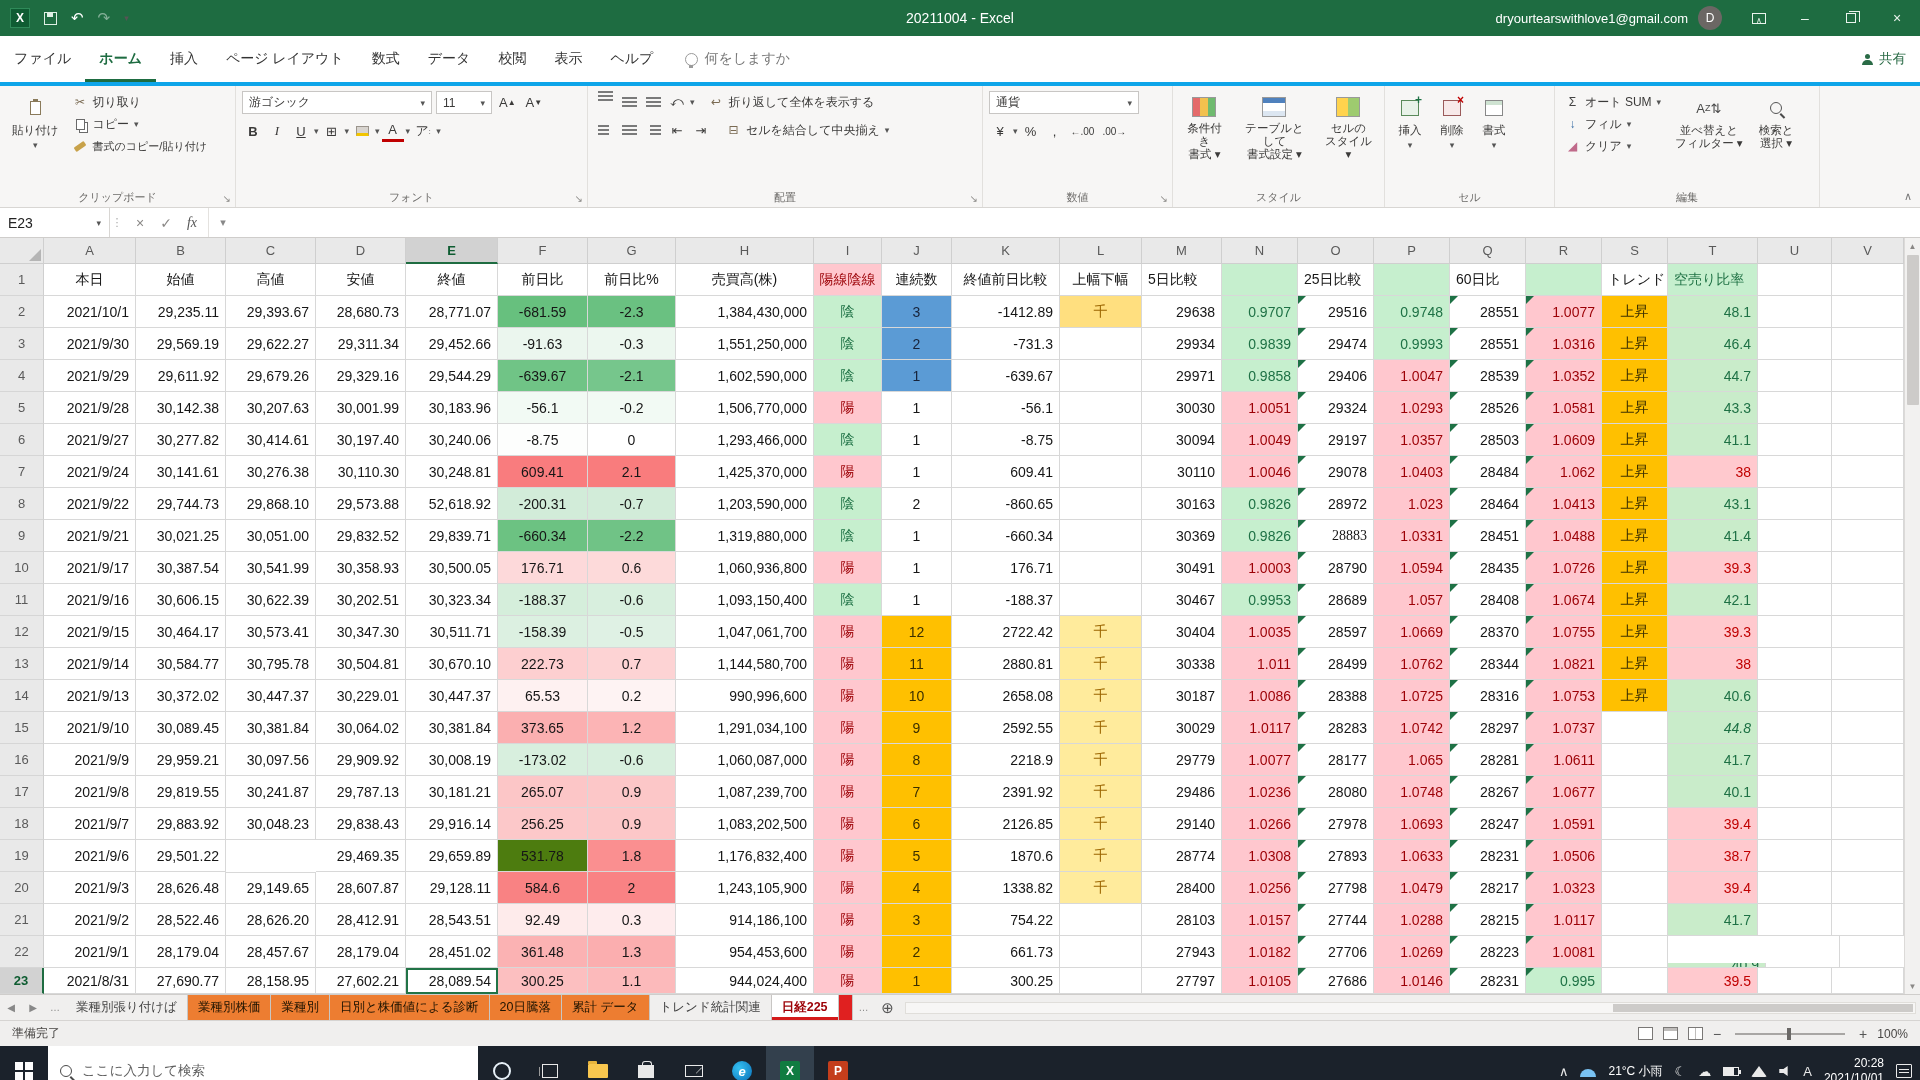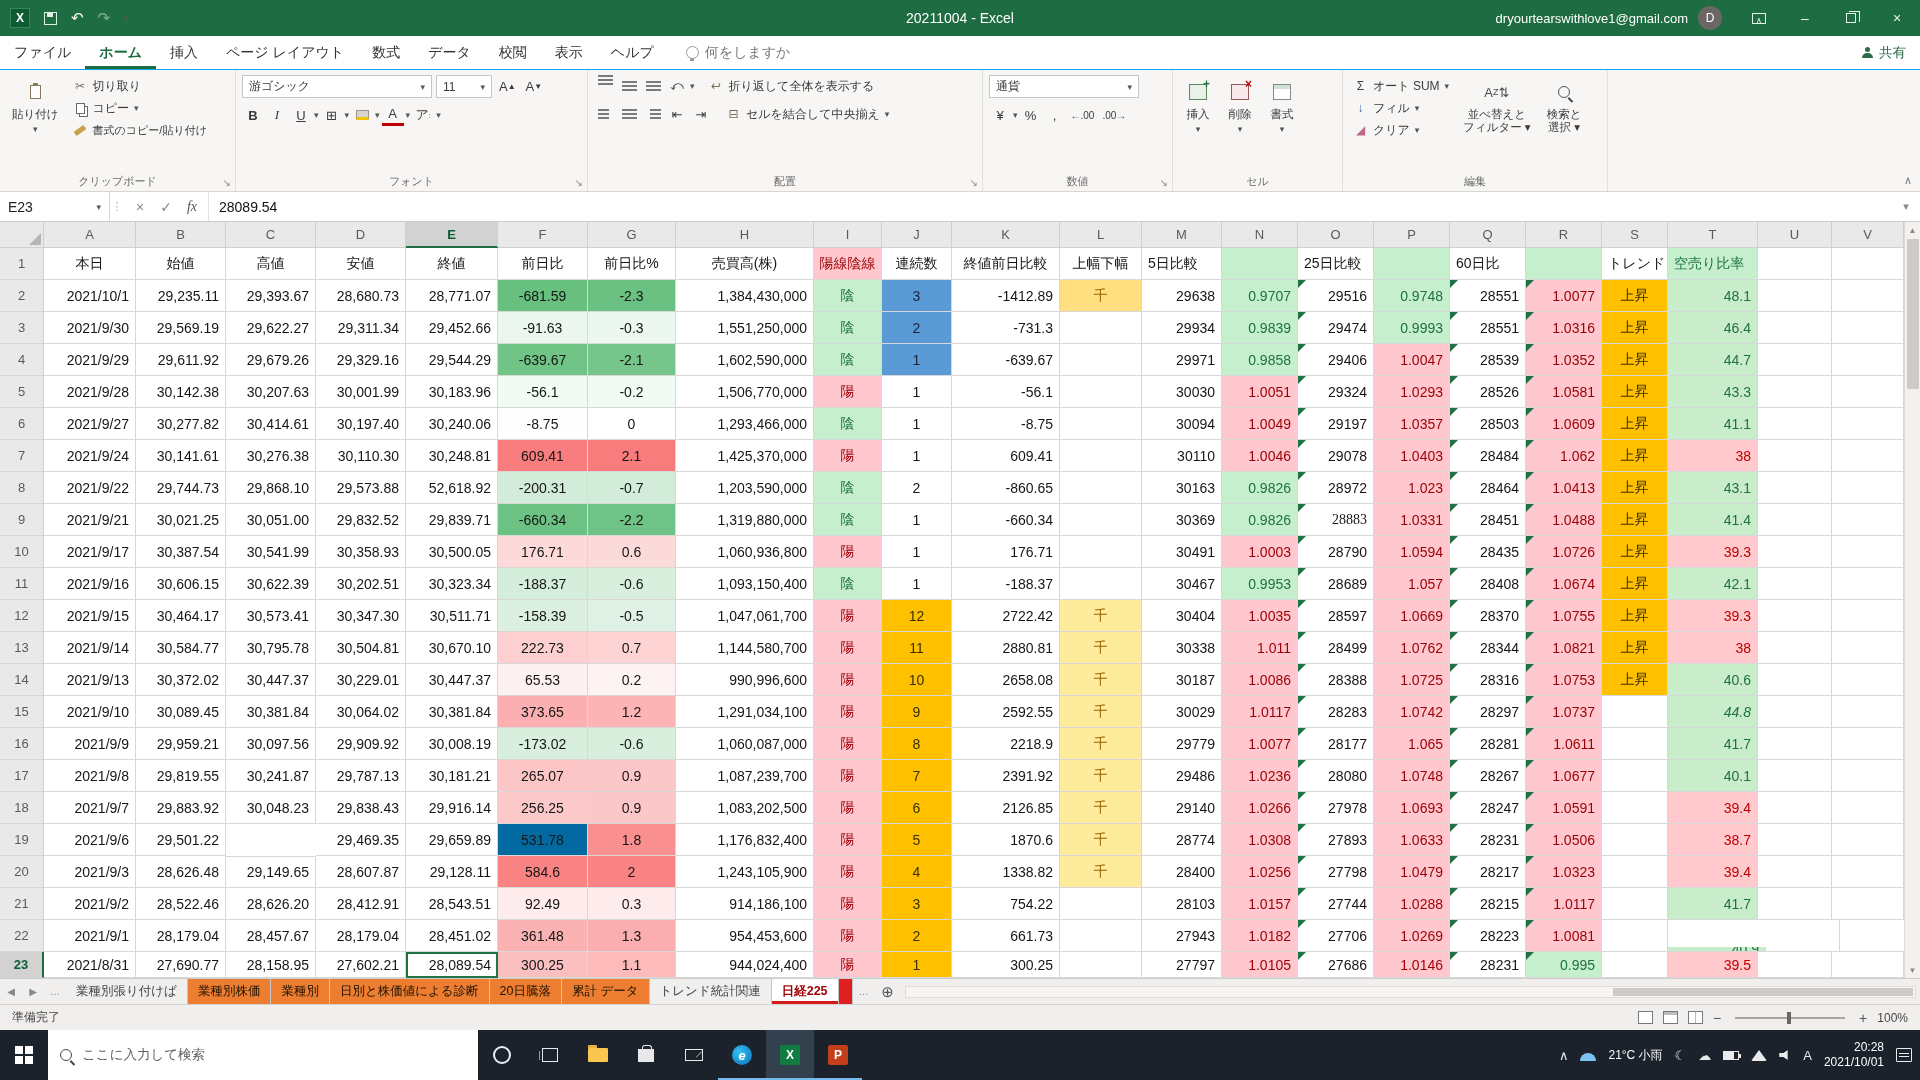--- a/index.html
+++ b/index.html
@@ -17,21 +17,21 @@
   .title-center{position:absolute;left:0;right:0;text-align:center;font-size:14px;pointer-events:none;}
   .tb-right{margin-left:auto;display:flex;align-items:center;height:100%;}
   .account{font-size:13px;padding:0 10px;}
   .avatar{width:24px;height:24px;border-radius:50%;background:#6b6764;color:#fff;font-size:12px;
     display:flex;align-items:center;justify-content:center;margin-right:14px;}
   .winbtn{width:46px;height:36px;display:flex;align-items:center;justify-content:center;font-size:14px;color:#eaf4ed;}
   .restore-ic{width:10px;height:10px;border:1px solid #eaf4ed;position:relative;}
   .restore-ic::before{content:"";position:absolute;top:-3px;left:2px;width:10px;height:10px;border:1px solid #eaf4ed;border-bottom:none;border-left:none;}
   .ribopt-ic{width:14px;height:11px;border:1px solid #eaf4ed;display:flex;align-items:flex-end;justify-content:center;font-size:8px;line-height:5px;}
   
-  #menurow{height:34px;background:#fff;display:flex;align-items:center;border-bottom:1px solid #0ea5e9;font-size:14px;color:#333;}
+  #menurow{height:50px;background:#fff;display:flex;align-items:center;border-bottom:4px solid #0ea5e9;font-size:14px;color:#333;font-family:Liberation Serif, serif;}
   .mtab{padding:0 14px;height:100%;display:flex;align-items:center;cursor:default;}
   .mtab.active{color:#1e6c41;font-weight:bold;box-shadow:inset 0 -3px 0 #1e6c41;}
   .tellme{display:flex;align-items:center;gap:6px;color:#777;margin-left:18px;}
   .bulb{width:13px;height:13px;border-radius:50%;border:1.5px solid #9a9a9a;position:relative;}
   .bulb::after{content:"";position:absolute;left:3px;top:11px;width:4px;height:3px;background:#9a9a9a;}
   .share{margin-left:auto;margin-right:14px;display:flex;align-items:center;gap:6px;color:#2a6b46;font-size:13.5px;}
   .person{width:11px;height:11px;position:relative;}
   .person::before{content:"";position:absolute;left:3px;top:0;width:5px;height:5px;border-radius:50%;background:#2a6b46;}
   .person::after{content:"";position:absolute;left:0;top:6px;width:11px;height:5px;border-radius:5px 5px 0 0;background:#2a6b46;}
   
@@ -335,20 +335,44 @@
         <span class="arrow">▾</span>
       <span class="fbtn">%</span>
       <span class="fbtn">,</span>
       <span class="fbtn" style="font-size:10px">←.00</span>
       <span class="fbtn" style="font-size:10px">.00→</span>
     </div>
     <span class="glabel">数値</span>
     <span class="launcher">↘</span>
   </div>
 
+  <div class="rgroup" style="width:212px">
+    <div class="bigbtn stylebig">
+      <span class="bicon">
+          <span class="cf-ic"></span>
+        </span>
+      <span class="blabel">条件付き
+書式 ▾</span>
+    </div>
+    <div class="bigbtn stylebig">
+      <span class="bicon">
+          <span class="ft-ic"></span>
+        </span>
+      <span class="blabel">テーブルとして
+書式設定 ▾</span>
+    </div>
+    <div class="bigbtn stylebig">
+      <span class="bicon">
+          <span class="cs-ic"></span>
+        </span>
+      <span class="blabel">セルの
+スタイル ▾</span>
+    </div>
+    <span class="glabel">スタイル</span>
+  </div>
 
   <div class="rgroup" style="width:170px">
     <div class="bigbtn">
       <span class="bicon">
           <span class="ins-ic"></span>
         </span>
       <span class="blabel">挿入</span>
         <span class="arrow">▾</span>
     </div>
     <div class="bigbtn">
@@ -407,21 +431,20 @@
   <div id="namebox">
     <span>E23</span>
       <span class="arrow">▾</span>
   </div>
   <div class="fdots">⋮</div>
   <div class="fbtns">
     <span class="fb">×</span>
     <span class="fb">✓</span>
     <span class="fb fx">fx</span>
   </div>
-  <div id="fvalue">28089.54</div>
   <div class="fexpand">▾</div>
 </div>
 
 <div id="gridwrap">
   <div id="grid">
       <div class="ghead">
         <div class="corner"></div>
         <div class="colhdr" style="width: 92px;">A</div>
         <div class="colhdr" style="width: 90px;">B</div>
         <div class="colhdr" style="width: 90px;">C</div>
@@ -895,21 +918,21 @@
         <div class="cell" style="width: 74px;"></div>
         <div class="cell" style="width: 72px;"></div>
       </div>
       <div class="grow">
         <div class="rowhdr">19</div>
         <div class="cell" style="width: 92px;">2021/9/6</div>
         <div class="cell" style="width: 90px;">29,501.22</div>
         <div class="cell" style="width: 90px; margin-top: 32px;">29,705.04</div>
         <div class="cell" style="width: 90px;">29,469.35</div>
         <div class="cell" style="width: 92px;">29,659.89</div>
-        <div class="cell ctr" style="width: 90px; background: #0369a1;">531.78</div>
+        <div class="cell ctr" style="width: 90px; background: #4d7c0f;">531.78</div>
         <div class="cell ctr" style="width: 88px; background: rgb(250, 143, 144);">1.8</div>
         <div class="cell" style="width: 138px;">1,176,832,400</div>
         <div class="cell ctr c-pink" style="width: 68px;">陽</div>
         <div class="cell ctr c-orange" style="width: 70px;">5</div>
         <div class="cell" style="width: 108px;">1870.6</div>
         <div class="cell ctr c-gold2" style="width: 82px;">千</div>
         <div class="cell" style="width: 80px;">28774</div>
         <div class="cell c-pink" style="width: 76px;">1.0308</div>
         <div class="cell tri" style="width: 76px;">27893</div>
         <div class="cell c-pink" style="width: 76px;">1.0633</div>

